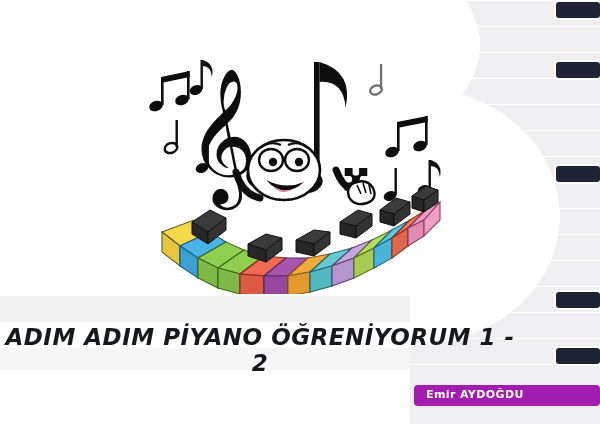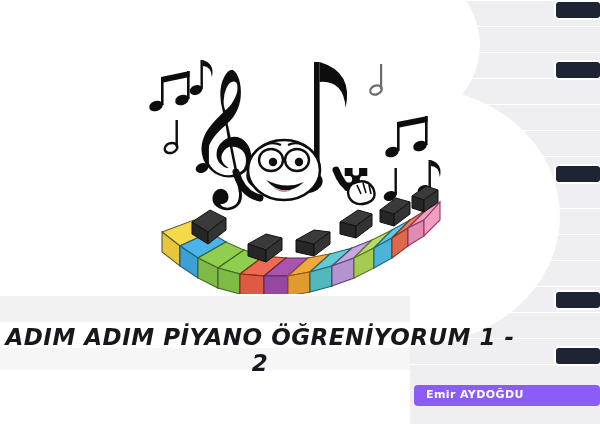--- a/index.html
+++ b/index.html
@@ -124,21 +124,21 @@
     margin-top: 12px;
   }
 
   
   #author-bar {
     position: absolute;
     left: 414px;
     top: 385px;
     width: 186px;
     height: 21px;
-    background: #8b5cf6;
+    background: #a21caf;
     border-radius: 4px;
   }
   #author-name {
     position: absolute;
     left: 12px;
     top: 3px;
     font-family: "DejaVu Sans", sans-serif;
     font-size: 11px;
     font-weight: bold;
     color: #ffffff;

